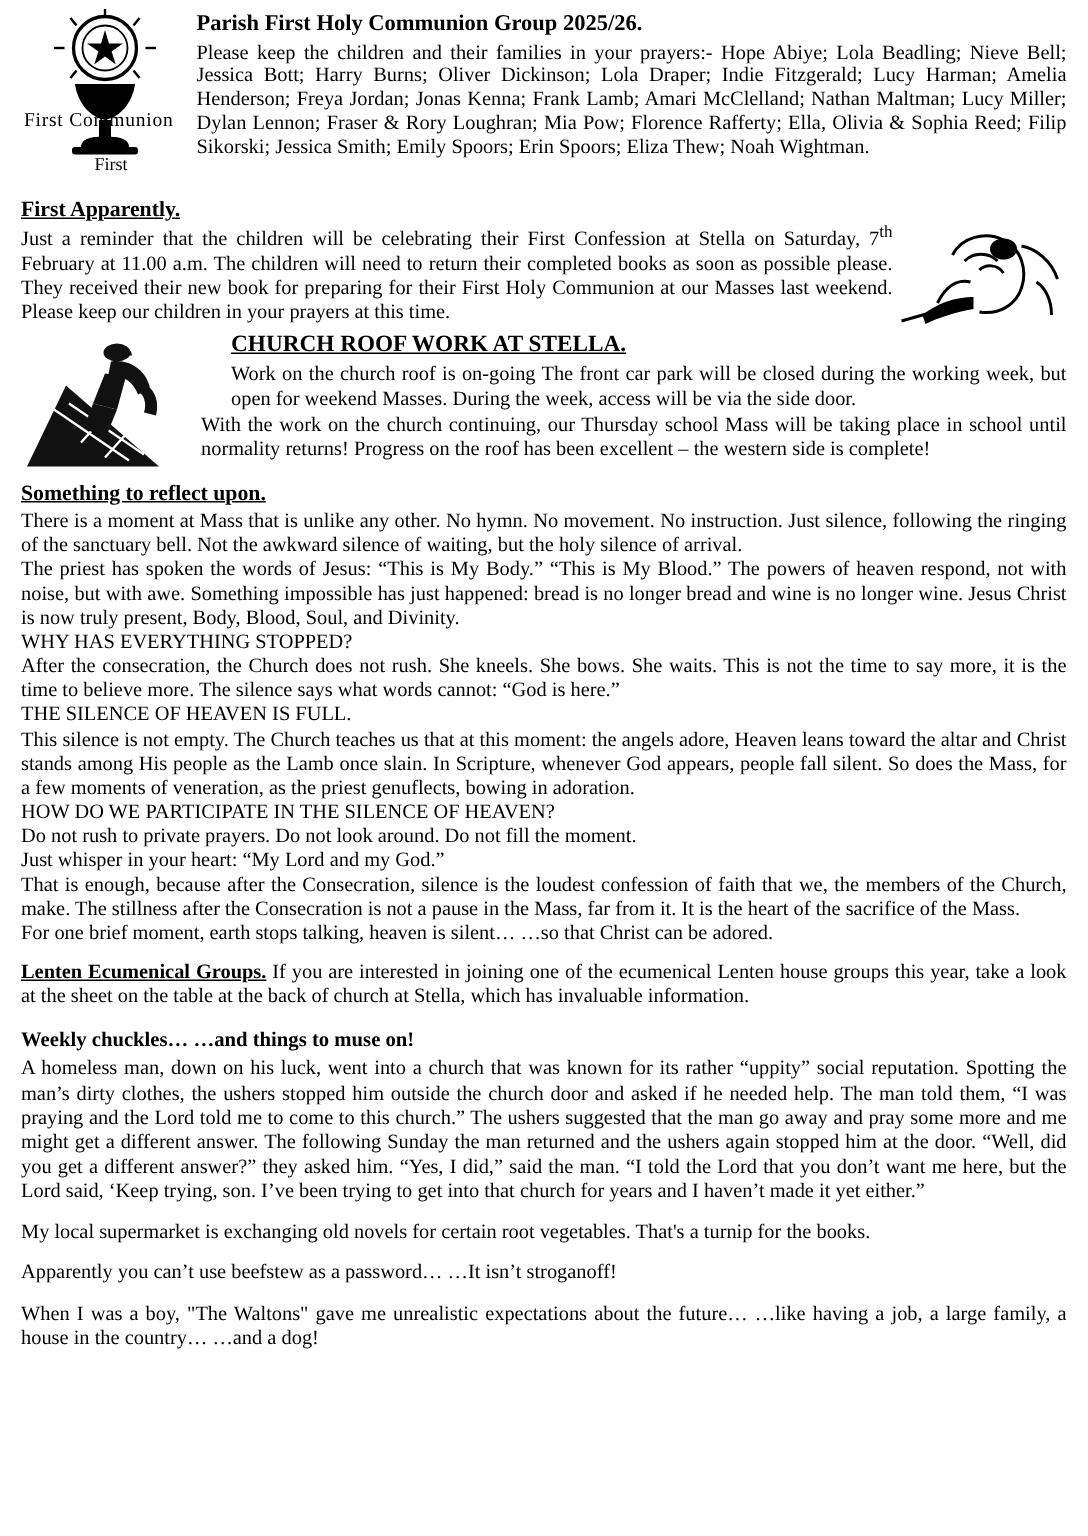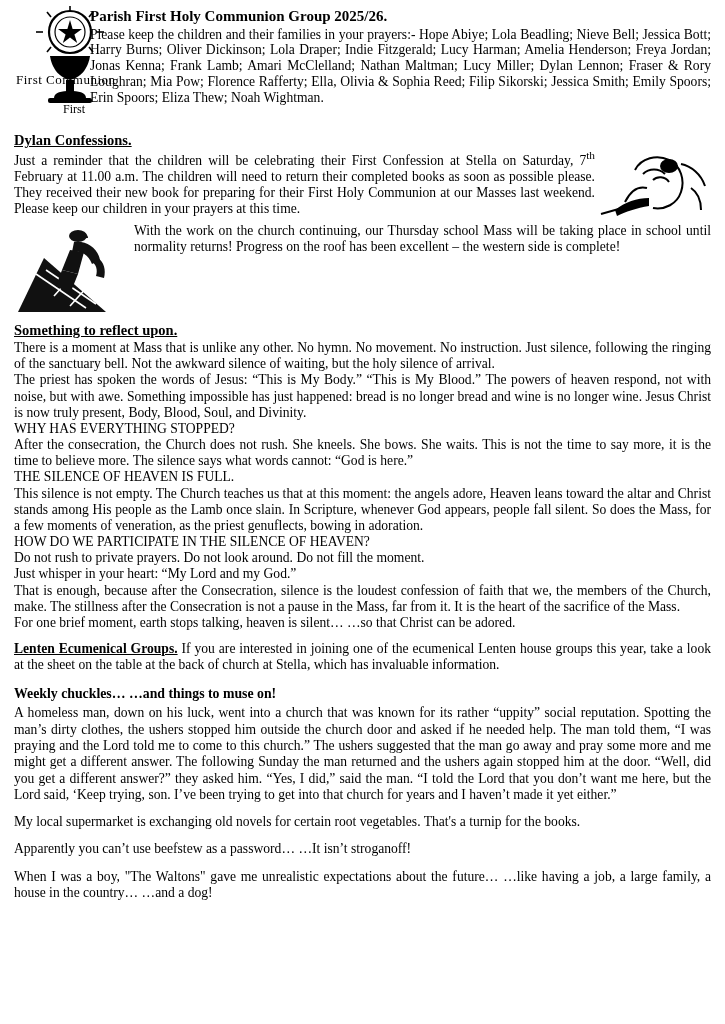--- a/index.html
+++ b/index.html
@@ -38,21 +38,21 @@
     min-height: 118px;
   }
   .communion-art {
     position: absolute;
     left: 14px;
     top: 6px;
     width: 120px;
     height: 112px;
   }
   .communion-text {
-    margin-left: 76px;
+    margin-left: 117px;
     font-size: 13.6px;
     line-height: 1.17;
   }
   .communion-title {
     font-weight: bold;
     font-size: 15px;
     margin-bottom: 1px;
   }
 
   
@@ -168,21 +168,21 @@
       </svg>
     </div>
     <div class="communion-text">
       <div class="communion-title">Parish First Holy Communion Group 2025/26.</div>
       <p class="justify">Please keep the children and their families in your prayers:- Hope Abiye; Lola Beadling; Nieve Bell; Jessica Bott; Harry Burns; Oliver Dickinson; Lola Draper; Indie Fitzgerald; Lucy Harman; Amelia Henderson;  Freya Jordan;  Jonas Kenna;  Frank Lamb;  Amari McClelland;  Nathan Maltman; Lucy Miller; Dylan Lennon; Fraser &amp; Rory Loughran; Mia Pow; Florence Rafferty; Ella, Olivia &amp; Sophia Reed; Filip Sikorski; Jessica Smith; Emily Spoors; Erin Spoors; Eliza Thew;  Noah Wightman.</p>
     </div>
     <div style="position:absolute; left:16px; top:72px; width:116px; font-size:13px; font-family:'Liberation Serif',serif; letter-spacing:0.5px;">First Communion</div>
   </section>
 
   <section class="sec-confession">
-    <div class="h-underline">Dylan Confessions.</div>
+    <div class="h-underline">First Apparently.</div>
     <div class="confession-art">
       <svg viewBox="0 0 120 80" width="120" height="80" aria-hidden="true">
         <g stroke="#000" stroke-width="2" fill="none">
           <path d="M6 74 C20 70 34 66 50 62"></path>
           <path d="M40 30 C46 18 62 14 74 20 C86 26 90 40 86 52 C82 64 70 70 58 68"></path>
           <path d="M48 34 C54 28 64 28 70 34"></path>
           <path d="M58 40 C62 36 70 36 74 42"></path>
           <path d="M30 62 C36 50 44 46 52 48"></path>
           <path d="M86 24 C96 26 106 34 110 46"></path>
           <path d="M96 48 C102 52 106 60 106 70"></path>
@@ -212,20 +212,24 @@
 
         <g fill="#111">
           <ellipse cx="64" cy="14" rx="9" ry="6"></ellipse>
           <path d="M56 16 C56 8 74 8 74 16 Z"></path>
           <path d="M60 20 C72 18 84 26 86 38 L78 42 C74 32 66 28 58 30 Z"></path>
           <path d="M56 28 L70 30 L64 52 L48 48 Z"></path>
           <path d="M48 48 L64 52 L56 72 L42 64 Z"></path>
           <path d="M84 36 C90 40 92 48 90 56 L82 54 C84 48 82 42 78 40 Z"></path>
         </g>
       </svg>
+    </div>
+    <div class="roof-body">
+      <div class="roof-title">CHURCH ROOF WORK AT STELLA.</div>
+      <p class="justify">Work on the church roof is on-going The front car park will be closed during the working week, but open for weekend Masses. During the week, access will be via the side door.</p>
     </div>
     <div class="roof-wide justify" style="margin-left:120px; margin-top:1px;">
       <span>With the work on the church continuing, our Thursday school Mass will be taking place in school until normality returns! Progress on the roof has been excellent – the western side is complete!</span>
     </div>
   </section>
 
   <section class="sec-reflect">
     <div class="h-underline" style="margin-bottom:1px;">Something to reflect upon.</div>
     <p class="justify">There is a moment at Mass that is unlike any other. No hymn. No movement. No instruction. Just silence, following the ringing of the sanctuary bell. Not the awkward silence of waiting, but the holy silence of arrival.</p>
     <p class="justify">The priest has spoken the words of Jesus: “This is My Body.” “This is My Blood.” The powers of heaven respond, not with noise, but with awe. Something impossible has just happened: bread is no longer bread and wine is no longer wine. Jesus Christ is now truly present, Body, Blood, Soul, and Divinity.</p>

